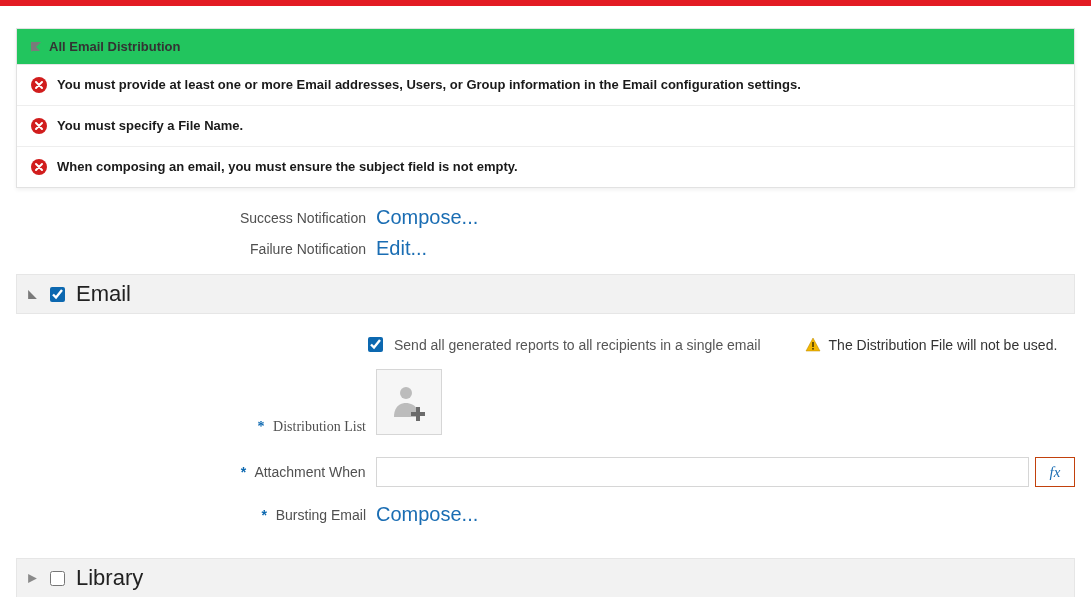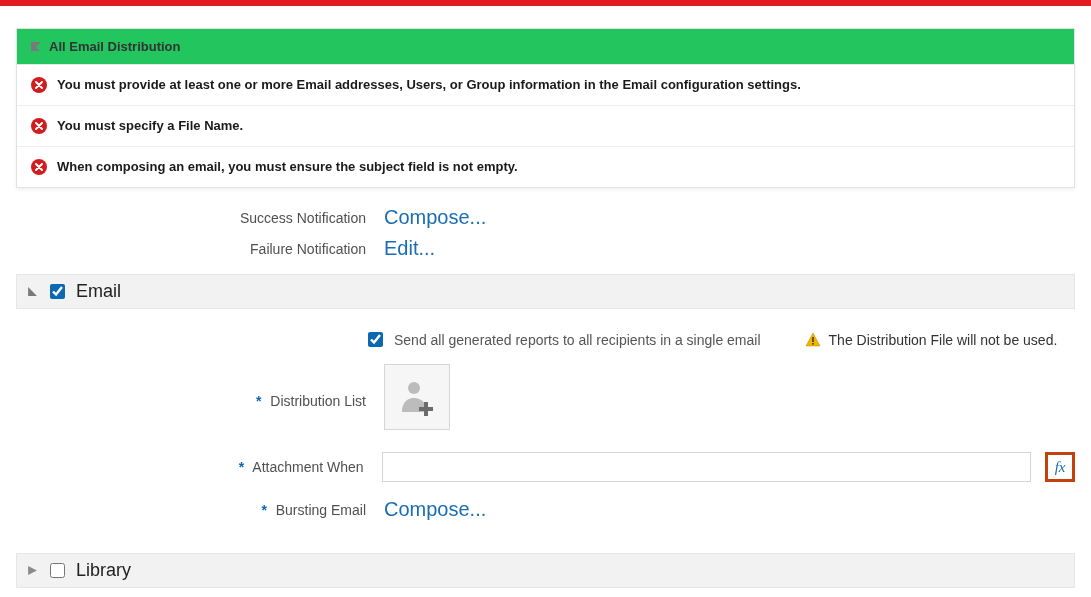--- a/index.html
+++ b/index.html
@@ -50,21 +50,20 @@
     flex-shrink: 0;
   }
 
   .form-area {
     margin-top: 14px;
   }
   .form-row {
     display: flex;
     align-items: center;
     padding: 4px 0;
-    gap: 8px;
   }
   .form-label {
     width: 360px;
     text-align: right;
     color: #505050;
     padding-right: 10px;
     font-size: 14px;
   }
   .req {
     color: #0c68b0;
@@ -80,21 +79,21 @@
   .section-header {
     background: #f2f2f2;
     border: 1px solid #e6e6e6;
     display: flex;
     align-items: center;
     gap: 8px;
     padding: 6px 10px;
     margin-top: 10px;
   }
   .section-title {
-    font-size: 18px;
+    font-size: 22px;
     color: #222;
     font-weight: normal;
   }
   .checkbox {
     width: 15px;
     height: 15px;
     accent-color: #0c68b0;
   }
   .section-body {
     padding: 10px 0 18px 0;
@@ -129,35 +128,35 @@
     cursor: pointer;
   }
   .input-text {
     height: 30px;
     border: 1px solid #d6d6d6;
     width: 654px;
     padding: 0 6px;
     font-size: 13px;
   }
   .fx-btn {
-    width: 30px;
+    width: 40px;
     height: 30px;
-    border: 3px solid #c2410c;
+    border: 1px solid #c2410c;
     margin-left: 6px;
     display: flex;
     align-items: center;
     justify-content: center;
     color: #1a6db3;
     font-style: italic;
     font-family: Georgia, serif;
     font-size: 15px;
     cursor: pointer;
     background: #fff;
   }
-  .align-top { align-items: center; }
+  .align-top { align-items: flex-end; font-family: Liberation Serif, serif; }
   .form-label.align-top-lbl { padding-top: 8px; }
   svg { display: block; }
 </style>
 </head>
 <body>
 
 <div class="topbar"></div>
 
 <div class="container">
 

